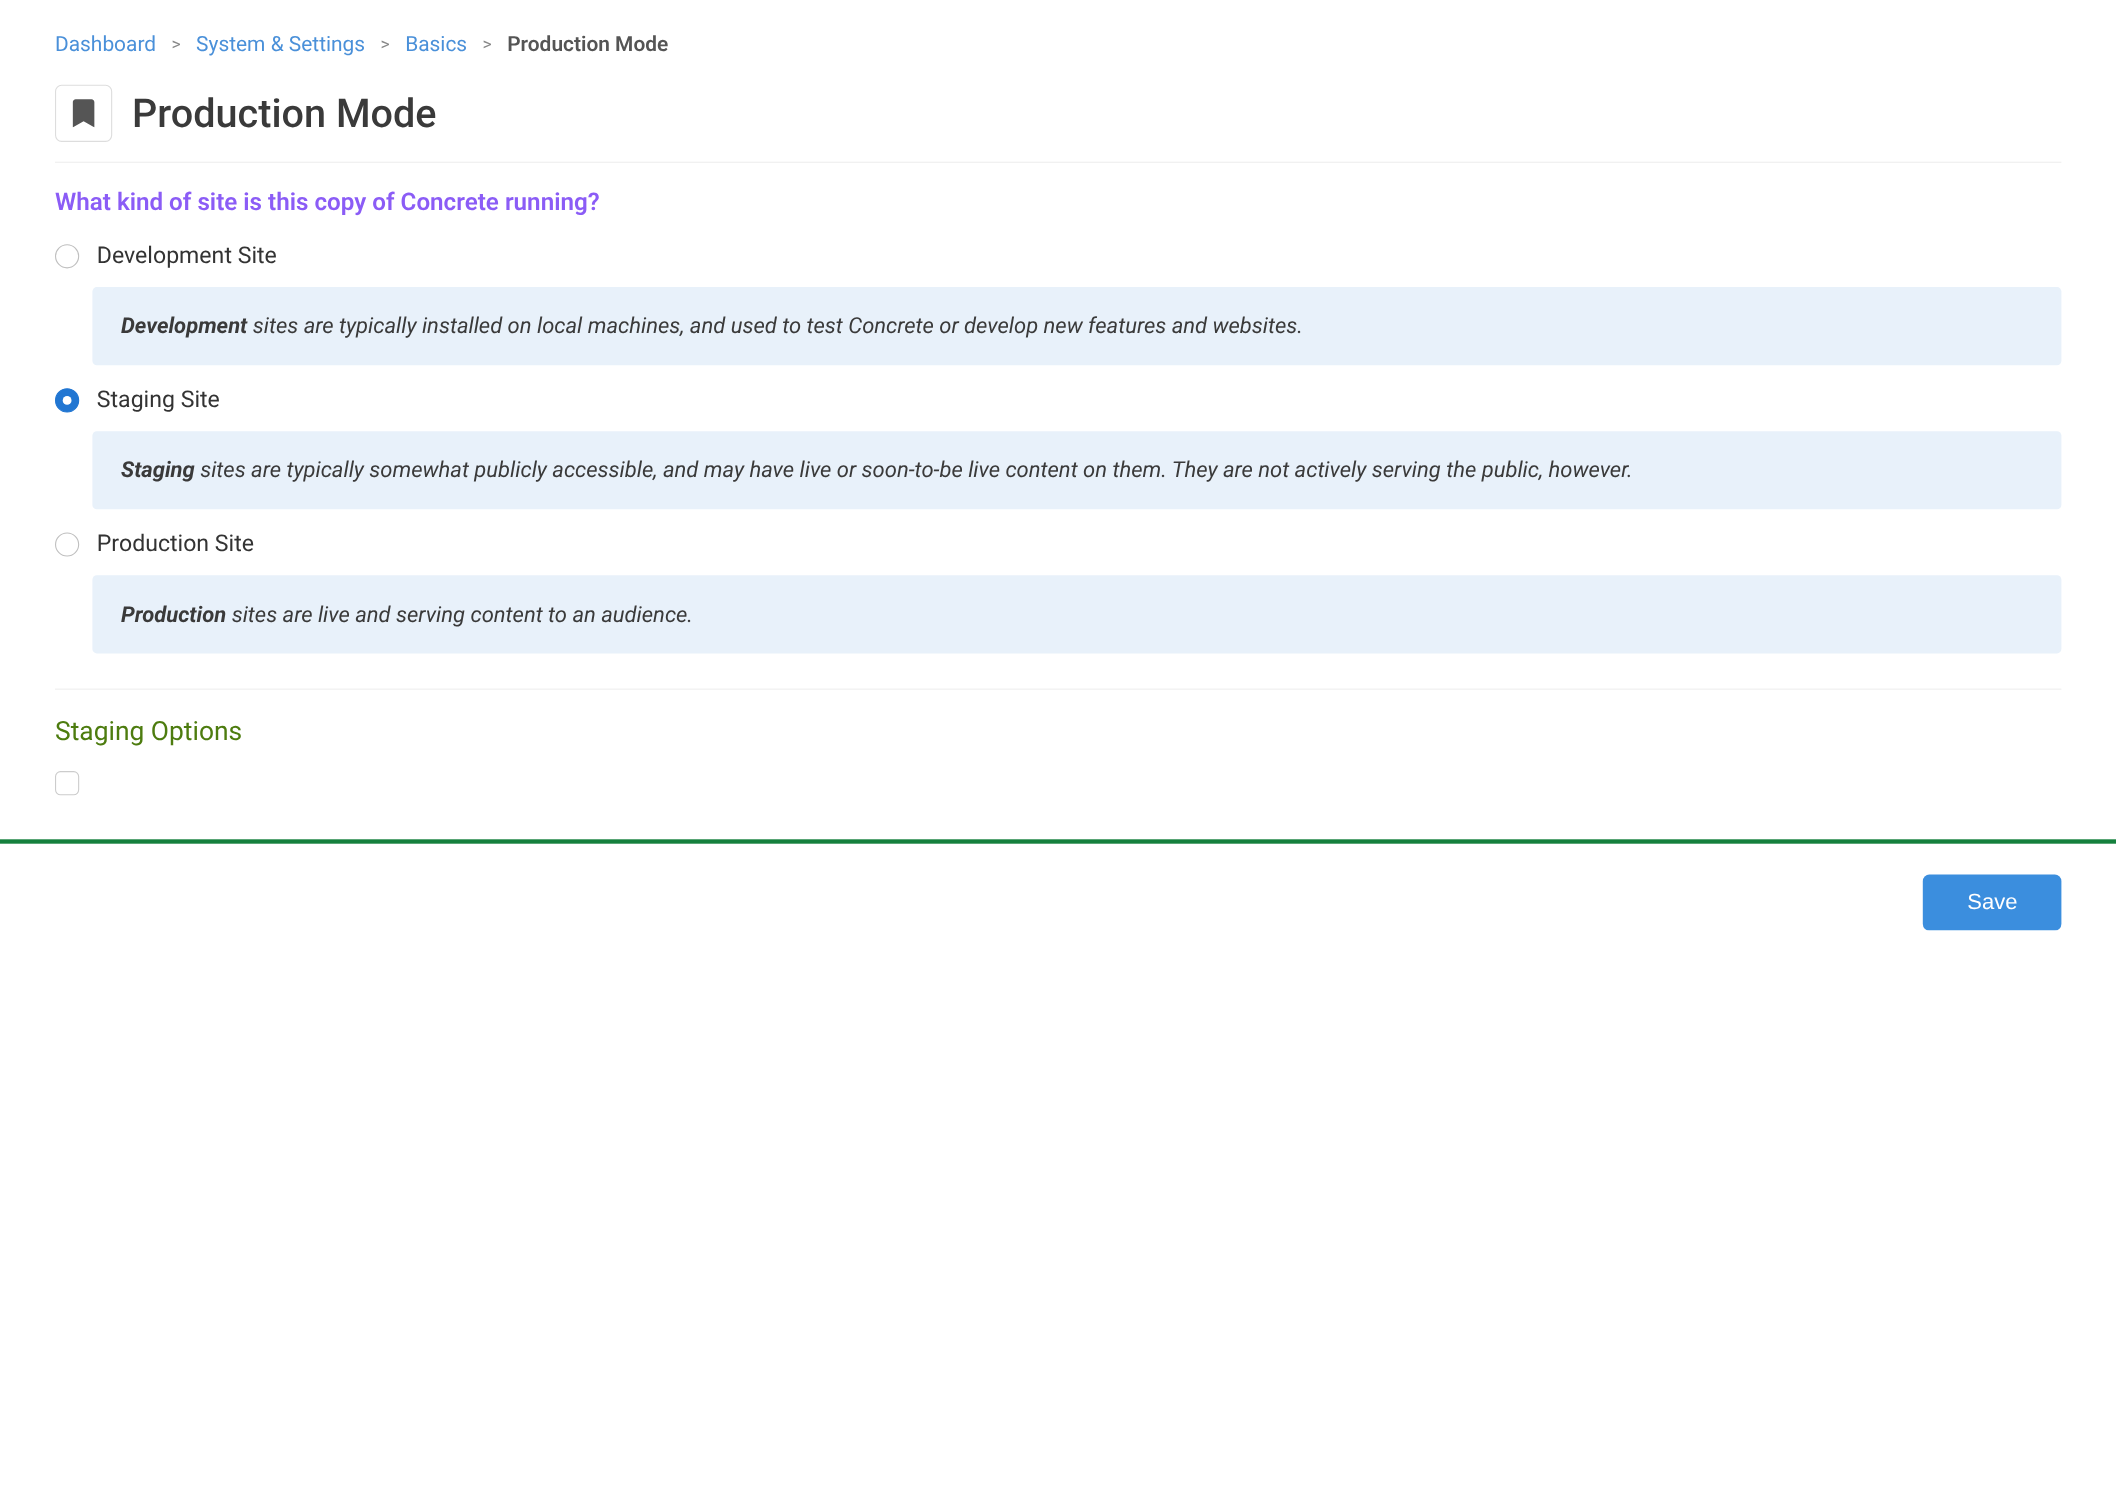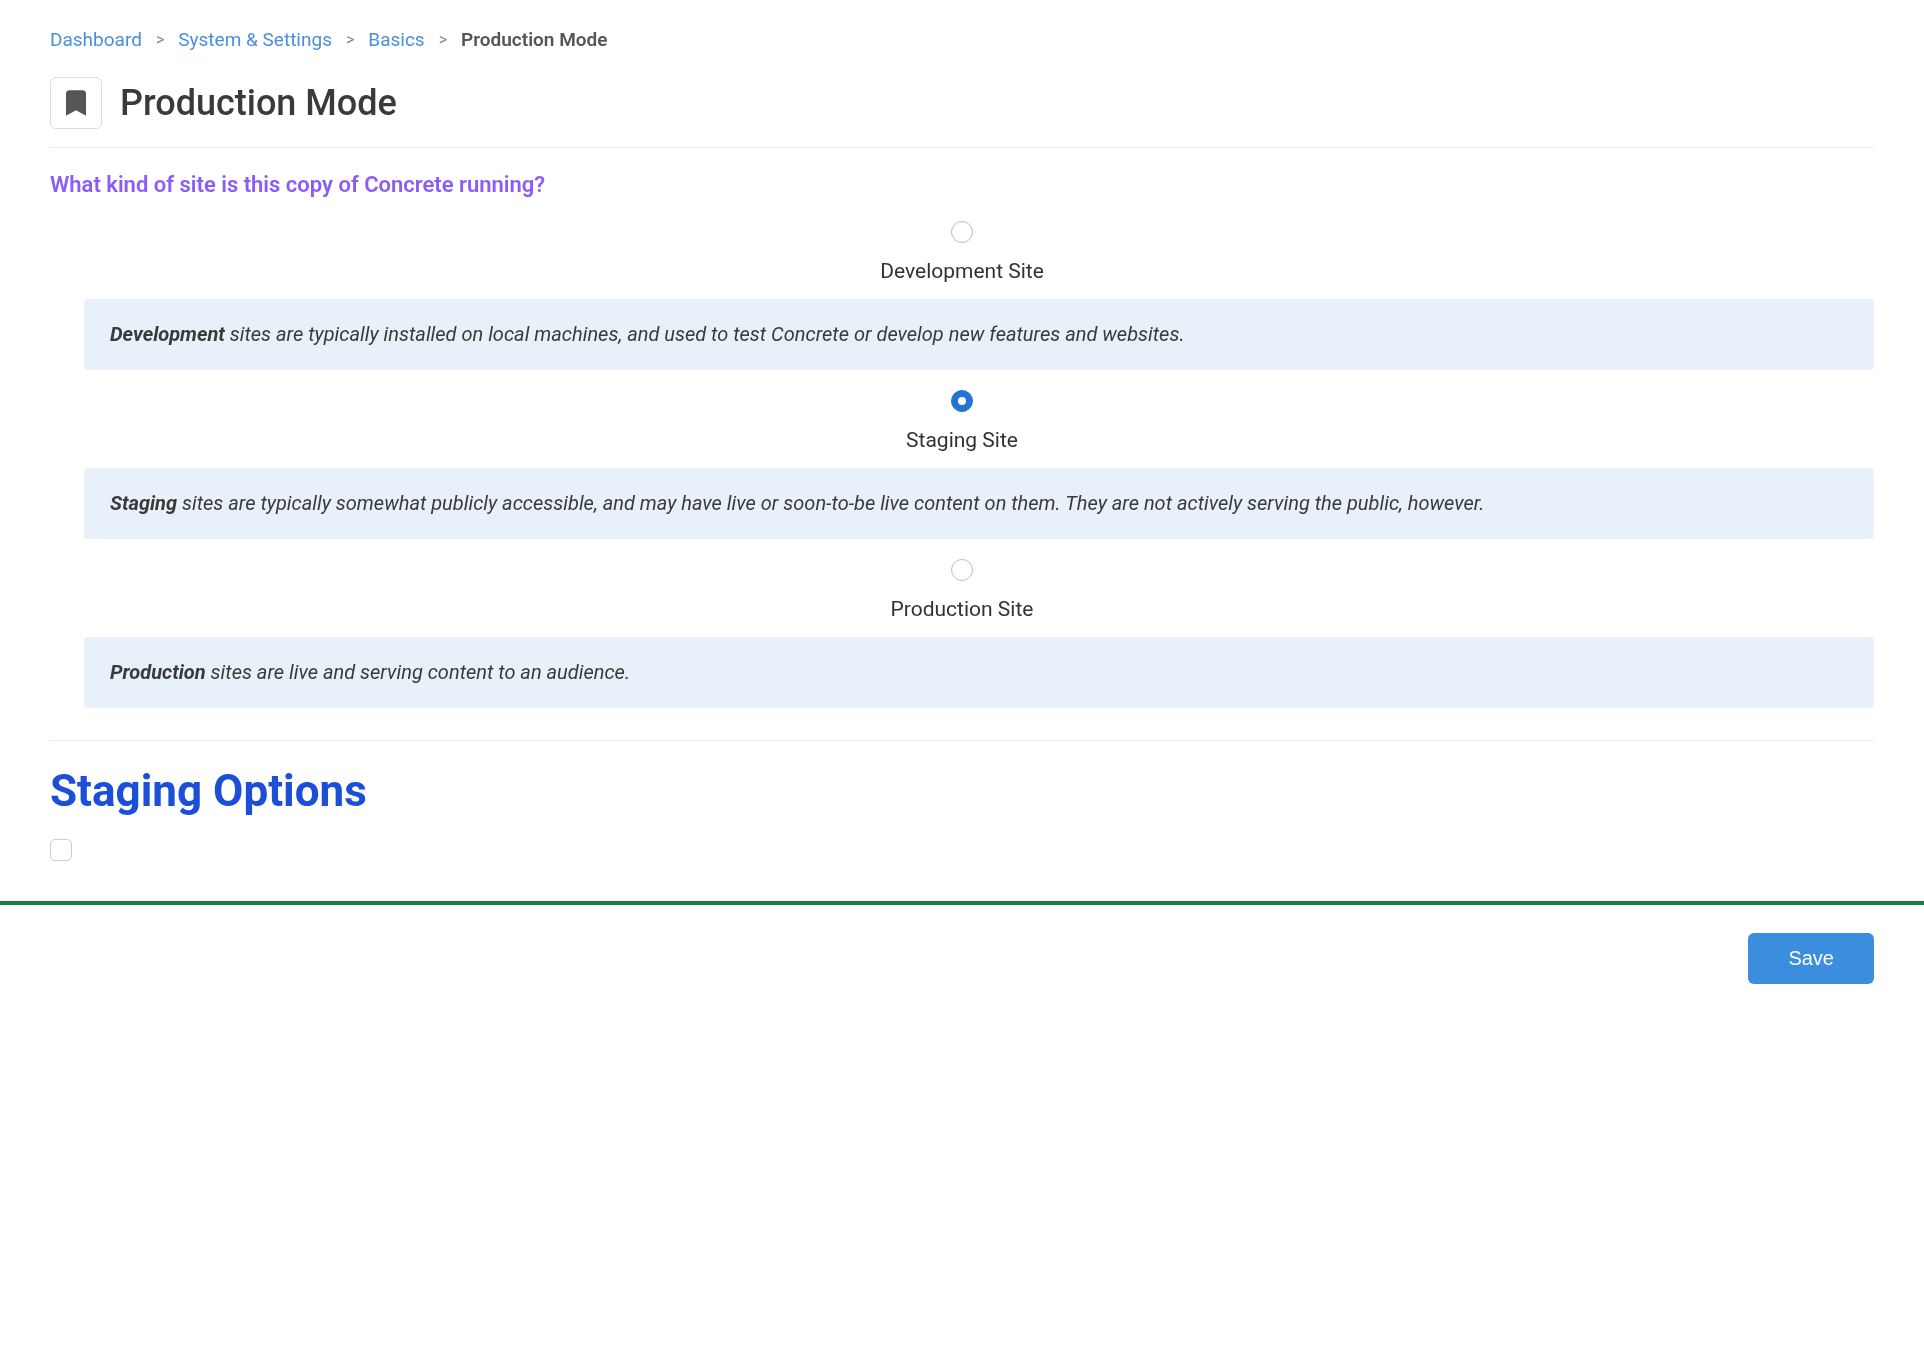--- a/index.html
+++ b/index.html
@@ -57,21 +57,20 @@
     font-size: 22px;
     font-weight: 600;
     color: #8b5cf6;
     margin-bottom: 24px;
   }
   .radio-row {
     display: flex;
     align-items: center;
     gap: 16px;
     margin-bottom: 16px;
-    flex-direction: column;
   }
   .radio {
     width: 22px;
     height: 22px;
     border: 1.5px solid #bfbfbf;
     border-radius: 50%;
     display: inline-flex;
     align-items: center;
     justify-content: center;
     cursor: pointer;
@@ -105,23 +104,23 @@
     line-height: 1.55;
     margin-left: 34px;
   }
   .help-box strong { font-weight: 700; }
   .divider2 {
     border: none;
     border-top: 1px solid #eee;
     margin: 32px 0 24px 0;
   }
   .section-title {
-    font-size: 44px;
-    font-weight: 700;
-    color: #1d4ed8;
+    font-size: 24px;
+    font-weight: 400;
+    color: #4d7c0f;
     margin-bottom: 22px;
   }
   .checkbox-row {
     display: flex;
     align-items: center;
     gap: 14px;
     margin-bottom: 40px;
   }
   .checkbox {
     width: 22px;

